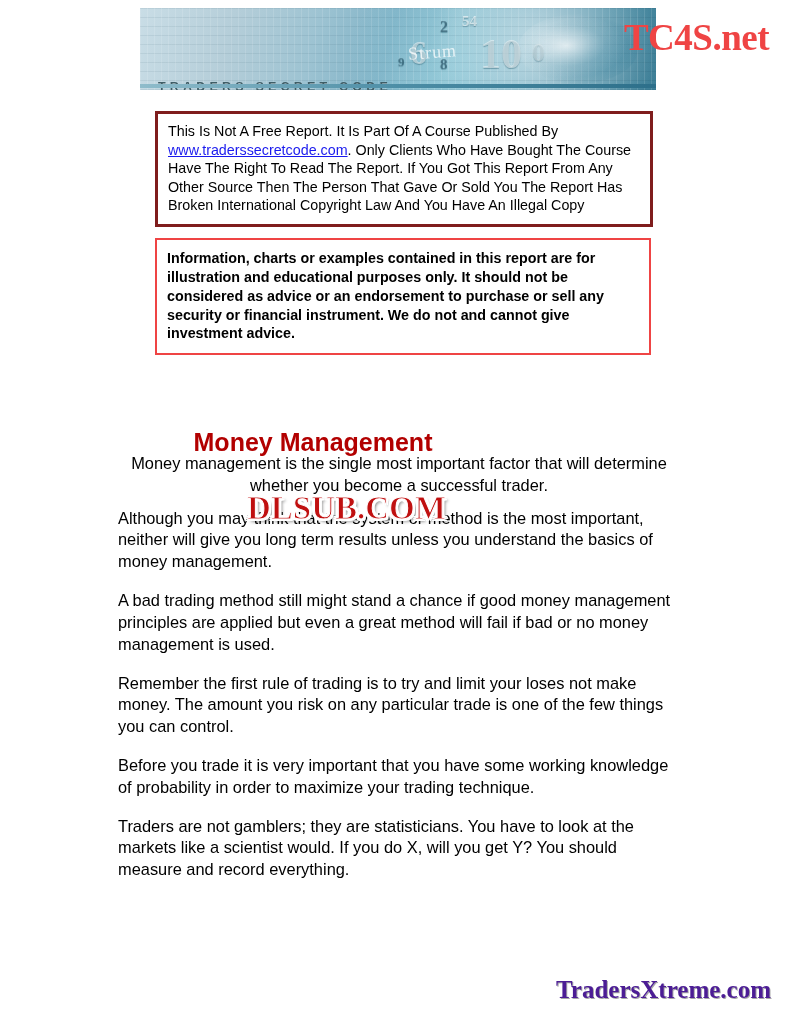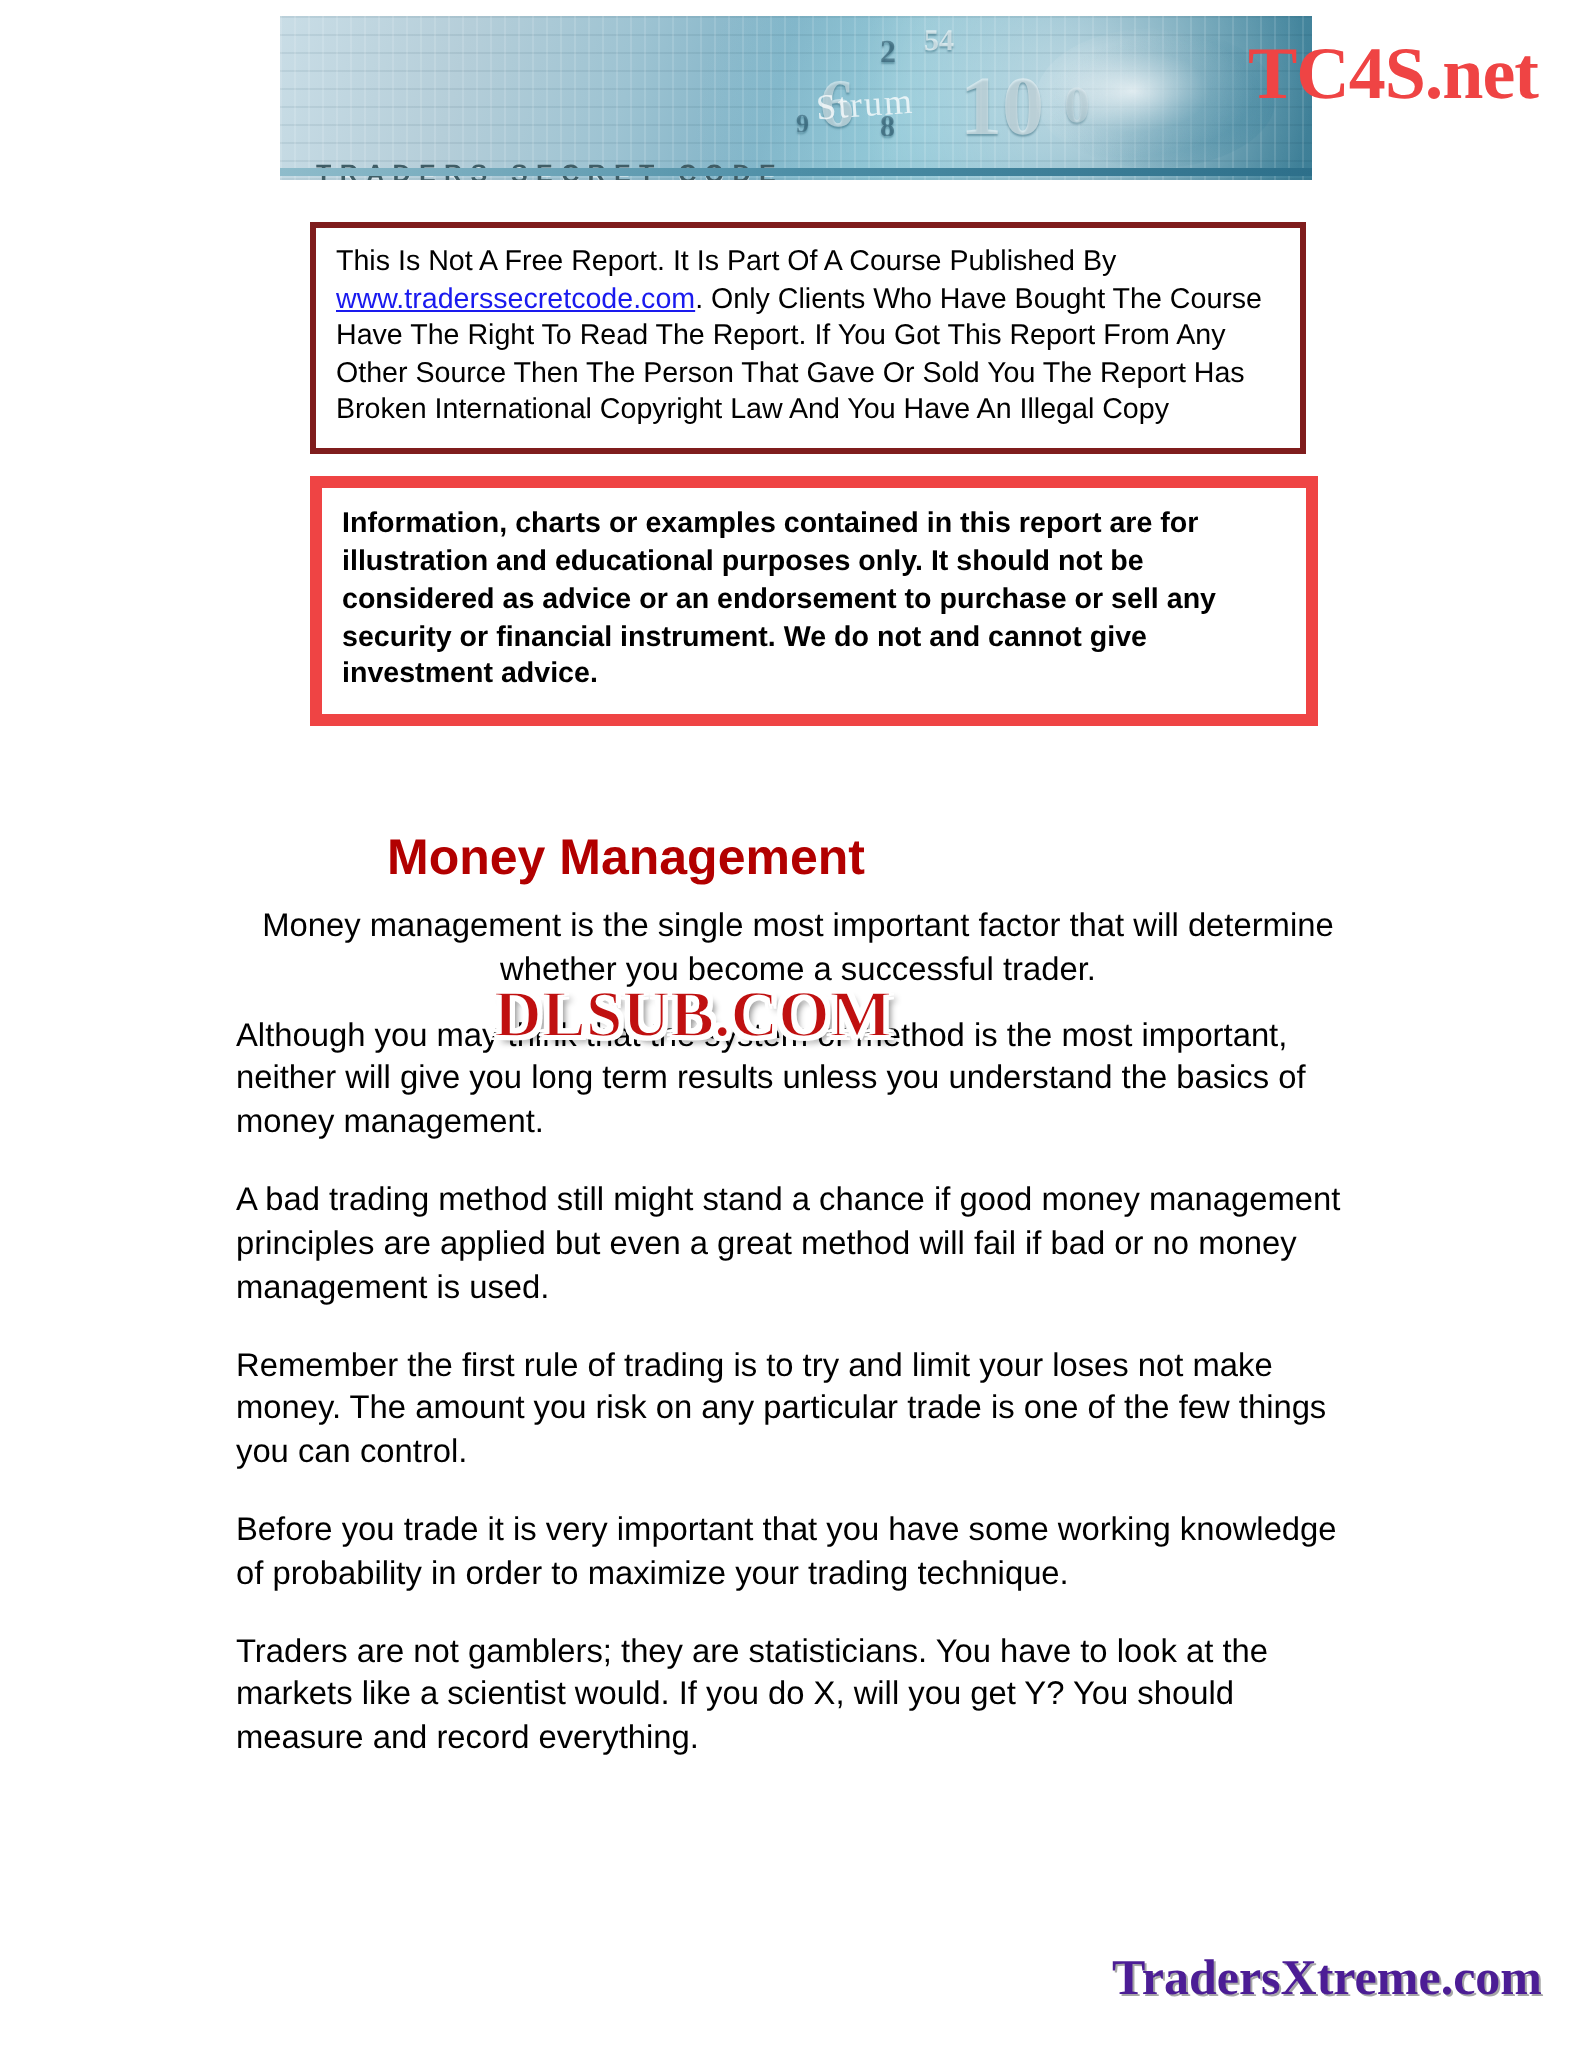--- a/index.html
+++ b/index.html
@@ -128,31 +128,31 @@
   .notice-box a {
     color: #1a1aee;
     text-decoration: underline;
   }
   .disclaimer-box {
     position: absolute;
     left: 155px;
     top: 238px;
     width: 472px;
     padding: 9px 10px 10px 10px;
-    border: 6px solid #ef4444;
+    border: 2px solid #ef4444;
     font-size: 14.3px;
     line-height: 1.32;
     font-weight: bold;
   }
 
   
   .doc-title {
     position: absolute;
     left: 0;
-    top: 415px;
+    top: 428px;
     width: 626px;
     text-align: center;
     font-size: 25px;
     font-weight: bold;
     color: #b20000;
     font-family: "Liberation Sans", sans-serif;
   }
 
   
   .body-copy {

